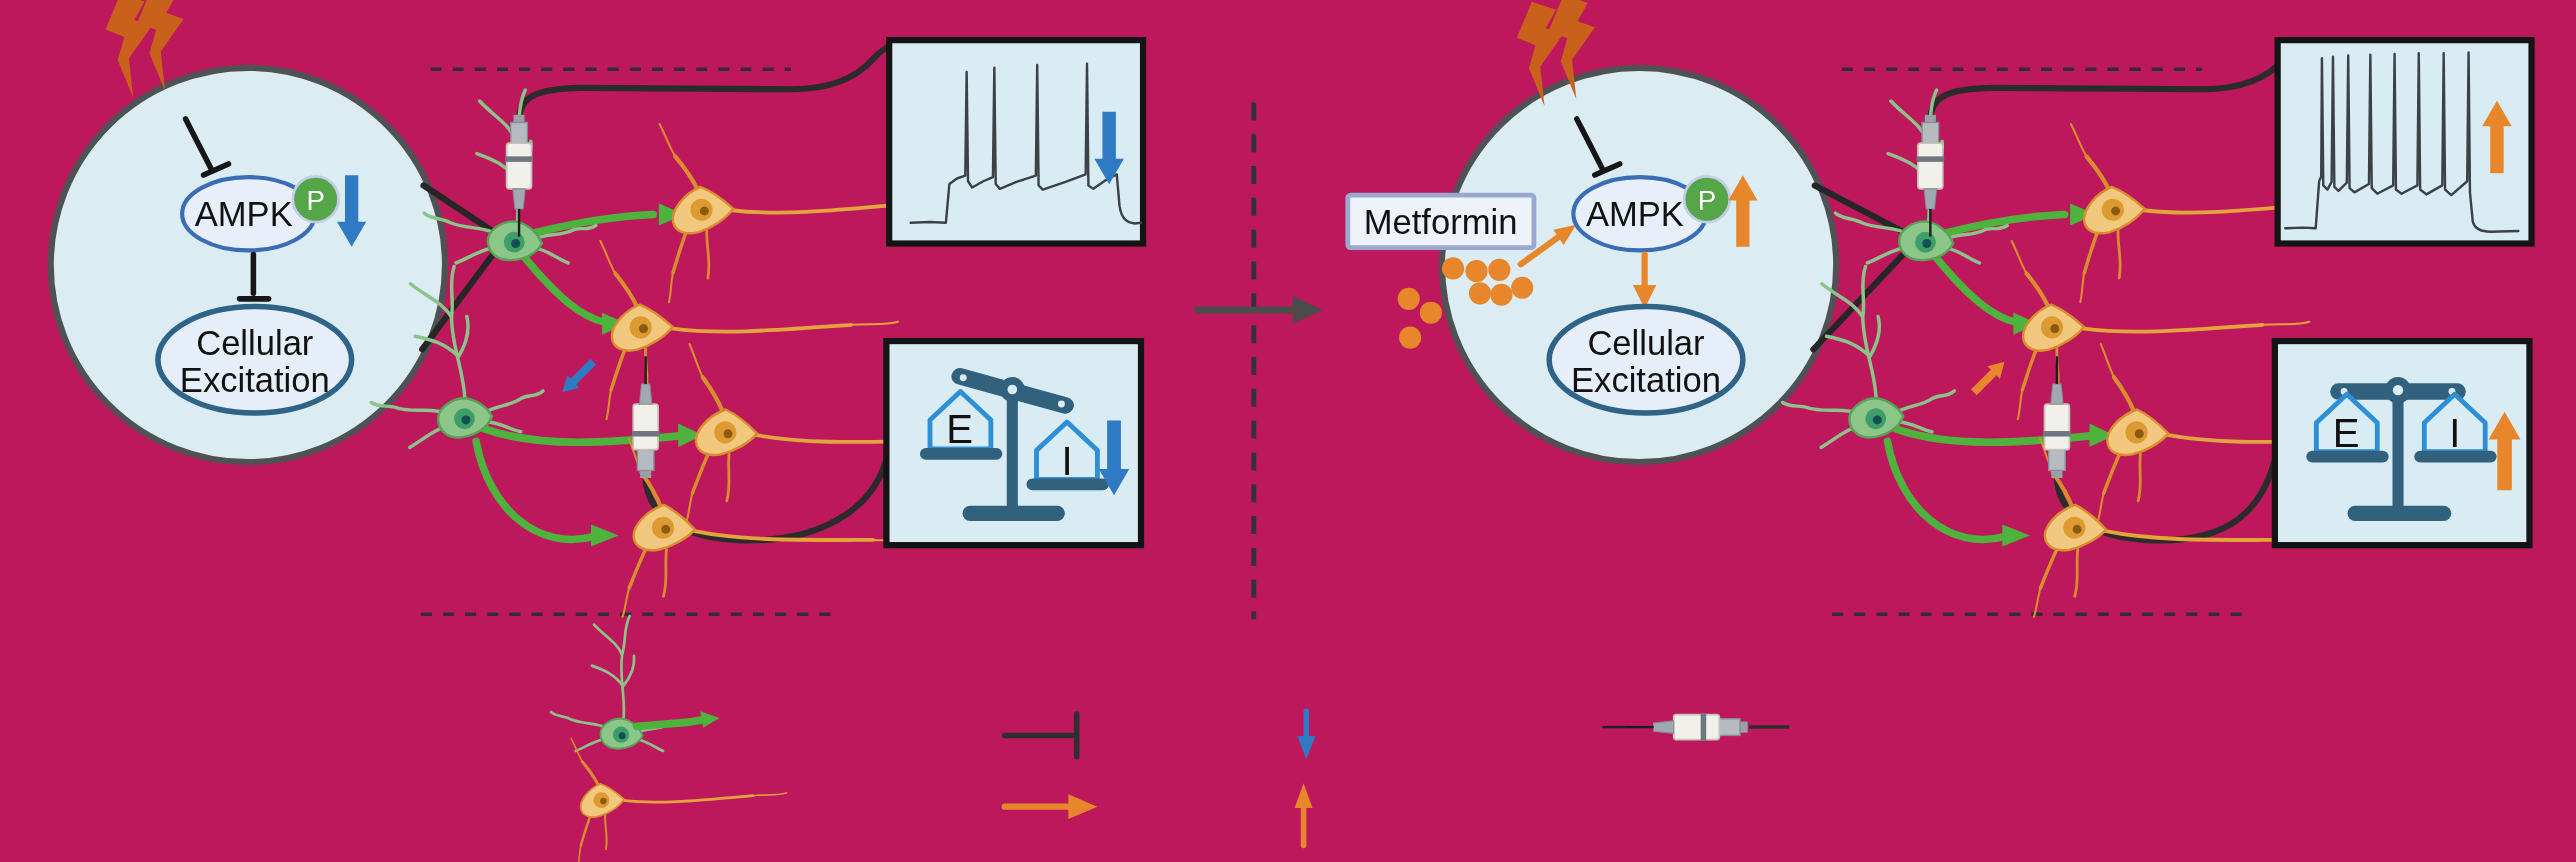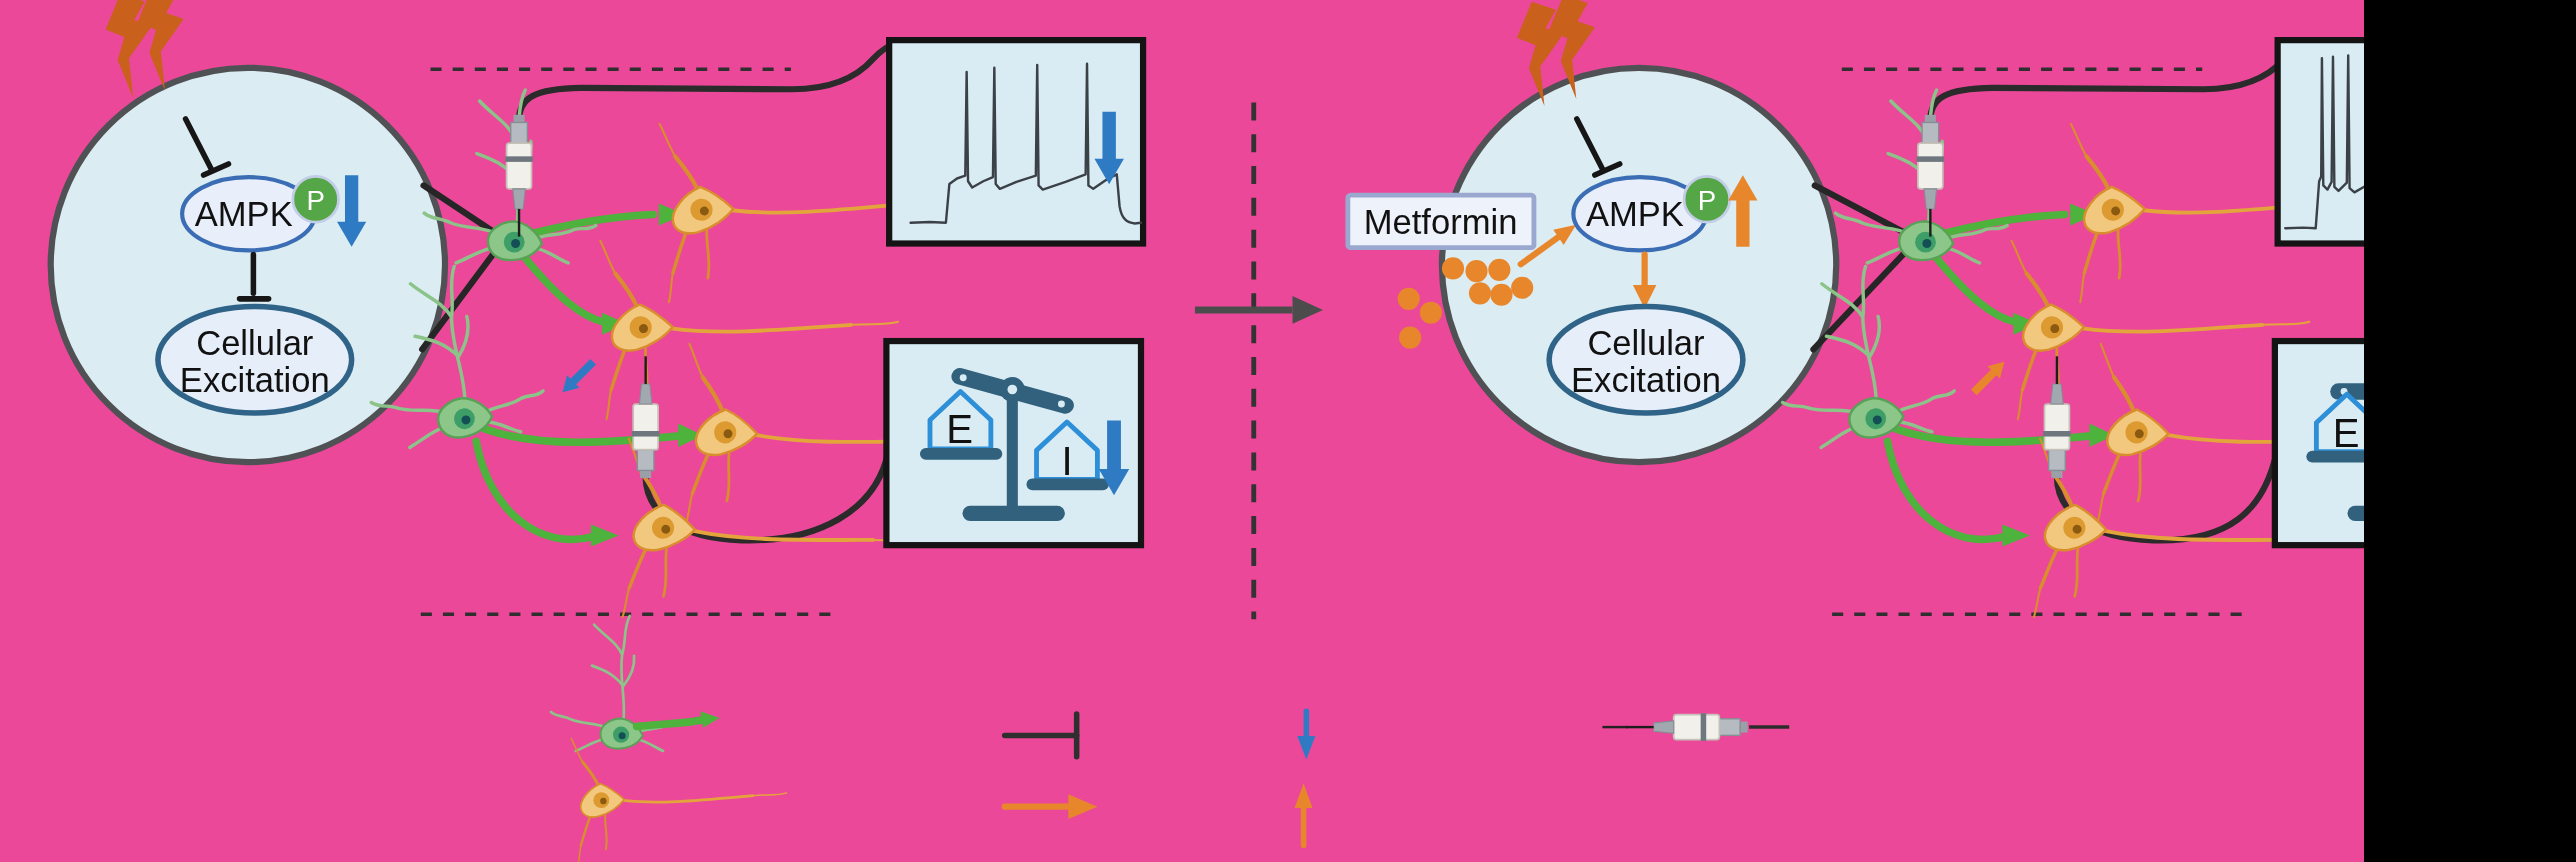--- a/index.html
+++ b/index.html
@@ -1,16 +1,16 @@
 <!DOCTYPE html>
 <html style="font-size:11px"><head>
 <meta charset="utf-8">
 <style>
   html,body{margin:0;padding:0;background:#000;}
-  .stage{width:2364px;height:862px;position:relative;background:#ec4899;overflow:hidden;}
+  .stage{width:2576px;height:862px;position:relative;background:#be185d;overflow:hidden;}
   svg{display:block;}
   text{font-family:"Liberation Sans",sans-serif;}
   .lbl{fill:#111;}
   .circle-fill{fill:#dbecf2;stroke:#4f5154;stroke-width:9;}
   .node-ellipse{fill:#e9effa;stroke:#3a6db4;stroke-width:6;}
   .node-ellipse2{fill:#e6eef9;stroke:#2f6387;stroke-width:8;}
   .p-circle{fill:#55a647;stroke:#c3cde8;stroke-width:4;}
   .tbar{stroke:#161616;stroke-width:8;stroke-linecap:round;fill:none;}
   .box{fill:#d9ecf3;stroke:#141414;stroke-width:9;}
   .trace{fill:none;stroke:#3c4148;stroke-width:3.5;stroke-linejoin:round;stroke-linecap:round;}

